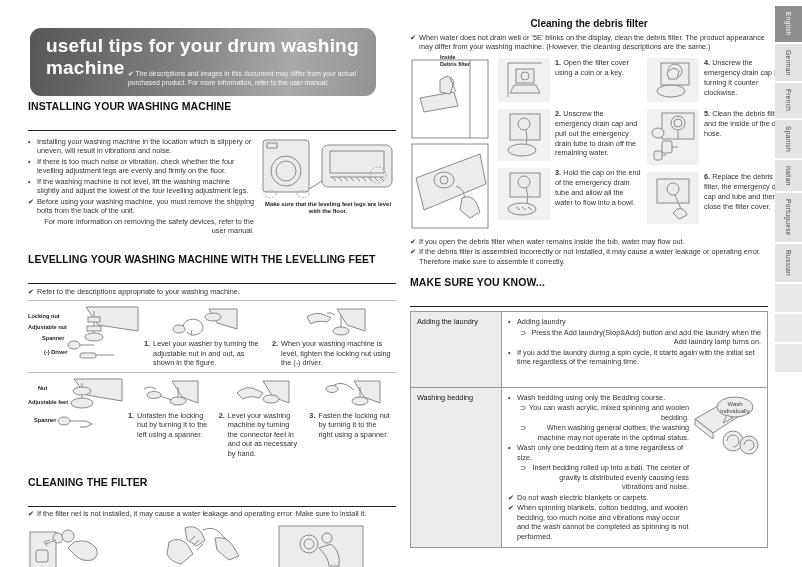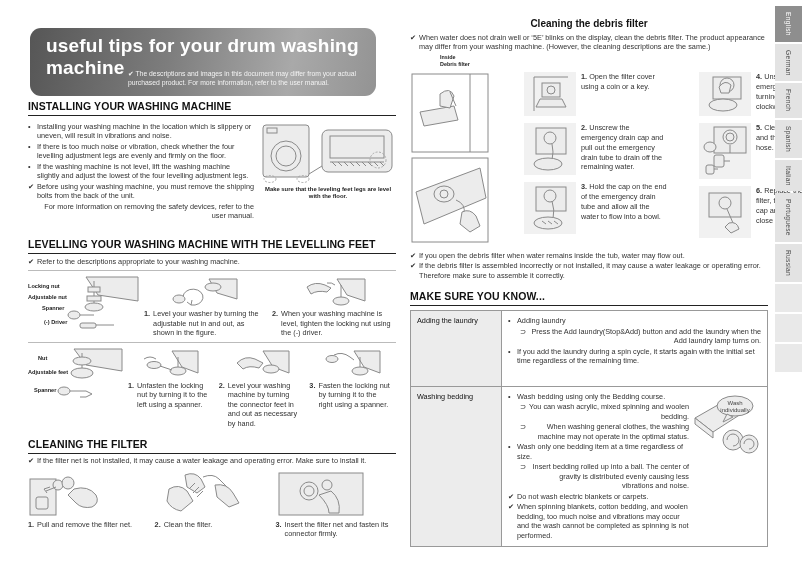--- a/index.html
+++ b/index.html
@@ -7,21 +7,21 @@
         font-family:"Liberation Sans", sans-serif;color:#333;}
   
   #banner{position:absolute;left:30px;top:28px;width:346px;height:68px;
           background:linear-gradient(100deg,#565656 0%,#7d7d7d 40%,#a9a9a9 75%,#939393 100%);
           border-radius:11px;}
   #banner .title{color:#fff;font-weight:bold;font-size:19px;letter-spacing:.2px;padding:7px 0 0 16px;}
   #banner .bnote{position:absolute;left:98px;bottom:9px;right:8px;color:#f2f2f2;font-size:6.8px;line-height:1.35;text-align:left;}
   
   .col-l{position:absolute;left:28px;top:100px;width:368px;}
   .col-r{position:absolute;left:410px;top:18px;width:358px;}
-  h1.sec{font-size:10.5px;font-weight:bold;color:#111;margin:0 0 2px 0;border-bottom:1.4px solid #222;padding-bottom:3px;letter-spacing:.1px;}
+  h1.sec{font-size:10.5px;font-weight:bold;color:#111;margin:0 0 2px 0;border-bottom:1.4px solid #222;padding-bottom:18px;letter-spacing:.1px;}
   h2.sub{font-size:10px;font-weight:bold;color:#111;margin:0 0 4px 0;text-align:center;}
   .ln{display:flex;font-size:7.3px;line-height:1.3;margin-bottom:1px;}
   .ln .m{width:9px;flex:0 0 9px;}
   .ln .t{flex:1;}
   .ln.ind{margin-left:9px;text-align:right;}
   .hr-light{border-top:1px solid #bbb;margin:4px 0;}
   .stepnum{font-weight:bold;}
   .figbox{background:#f1f1f1;border:0;display:flex;align-items:center;justify-content:center;}
   .cap{font-size:7.3px;line-height:1.3;display:flex;}
   .cap .m{font-weight:bold;margin-right:3px;white-space:nowrap;}
@@ -35,21 +35,21 @@
   .diagram{width:112px;flex:0 0 112px;position:relative;}
   .dlabel{font-size:5.6px;font-weight:bold;color:#222;position:absolute;white-space:nowrap;}
   .lev-steps{flex:1;display:flex;}
   .lev-step{flex:1;padding:0 4px;}
   .lev-step .simg{height:34px;display:flex;align-items:flex-end;justify-content:center;}
   
   .wf-row{display:flex;margin-top:5px;}
   .wf-step{padding-right:8px;}
   .wf-step .simg{height:46px;display:flex;align-items:center;justify-content:flex-start;margin-bottom:3px;}
   
-  .dg{display:flex;margin-top:20px;gap:26px;}
+  .dg{display:flex;margin-top:6px;}
   .dg-big{width:82px;flex:0 0 82px;margin-right:6px;}
   .dg-col{display:flex;flex-direction:column;}
   .dg-item{display:flex;margin-bottom:7px;}
   .dg-item .im{width:52px;flex:0 0 52px;margin-right:5px;position:relative;}
   .dg-item .tx{font-size:7.3px;line-height:1.35;width:86px;}
   .imlabel{font-size:5.4px;font-weight:bold;color:#222;position:absolute;white-space:nowrap;}
   
   table.ms{border-collapse:collapse;width:100%;margin-top:4px;}
   table.ms td{border:1px solid #999;vertical-align:top;font-size:7.3px;line-height:1.35;padding:5px 6px;}
   table.ms td.lbl{width:78px;background:#ececec;font-weight:normal;color:#111;border-right:1px solid #999;}
@@ -243,21 +243,21 @@
             </svg>
           </div>
           <div class="cap">
               <span class="m">3.</span>
               <span>Fasten the locking nut by turning it to the right using a spanner.</span>
             </div>
         </div>
       </div>
     </div>
 
-    <h1 class="sec" style="margin-top:10px;">CLEANING THE FILTER</h1>
+    <h1 class="sec" style="margin-top:18px;">CLEANING THE FILTER</h1>
     <div class="ln">
         <span class="m">✔</span>
         <span class="t">If the filter net is not installed, it may cause a water leakage and operating error. Make sure to install it.</span>
       </div>
 
     <div class="wf-row">
       <div class="wf-step" style="width:124px;">
         <div class="simg">
           <svg width="86" height="46" viewBox="0 0 86 46">
             <rect class="skf" x="2" y="8" width="26" height="36" fill="#ededed"></rect>

